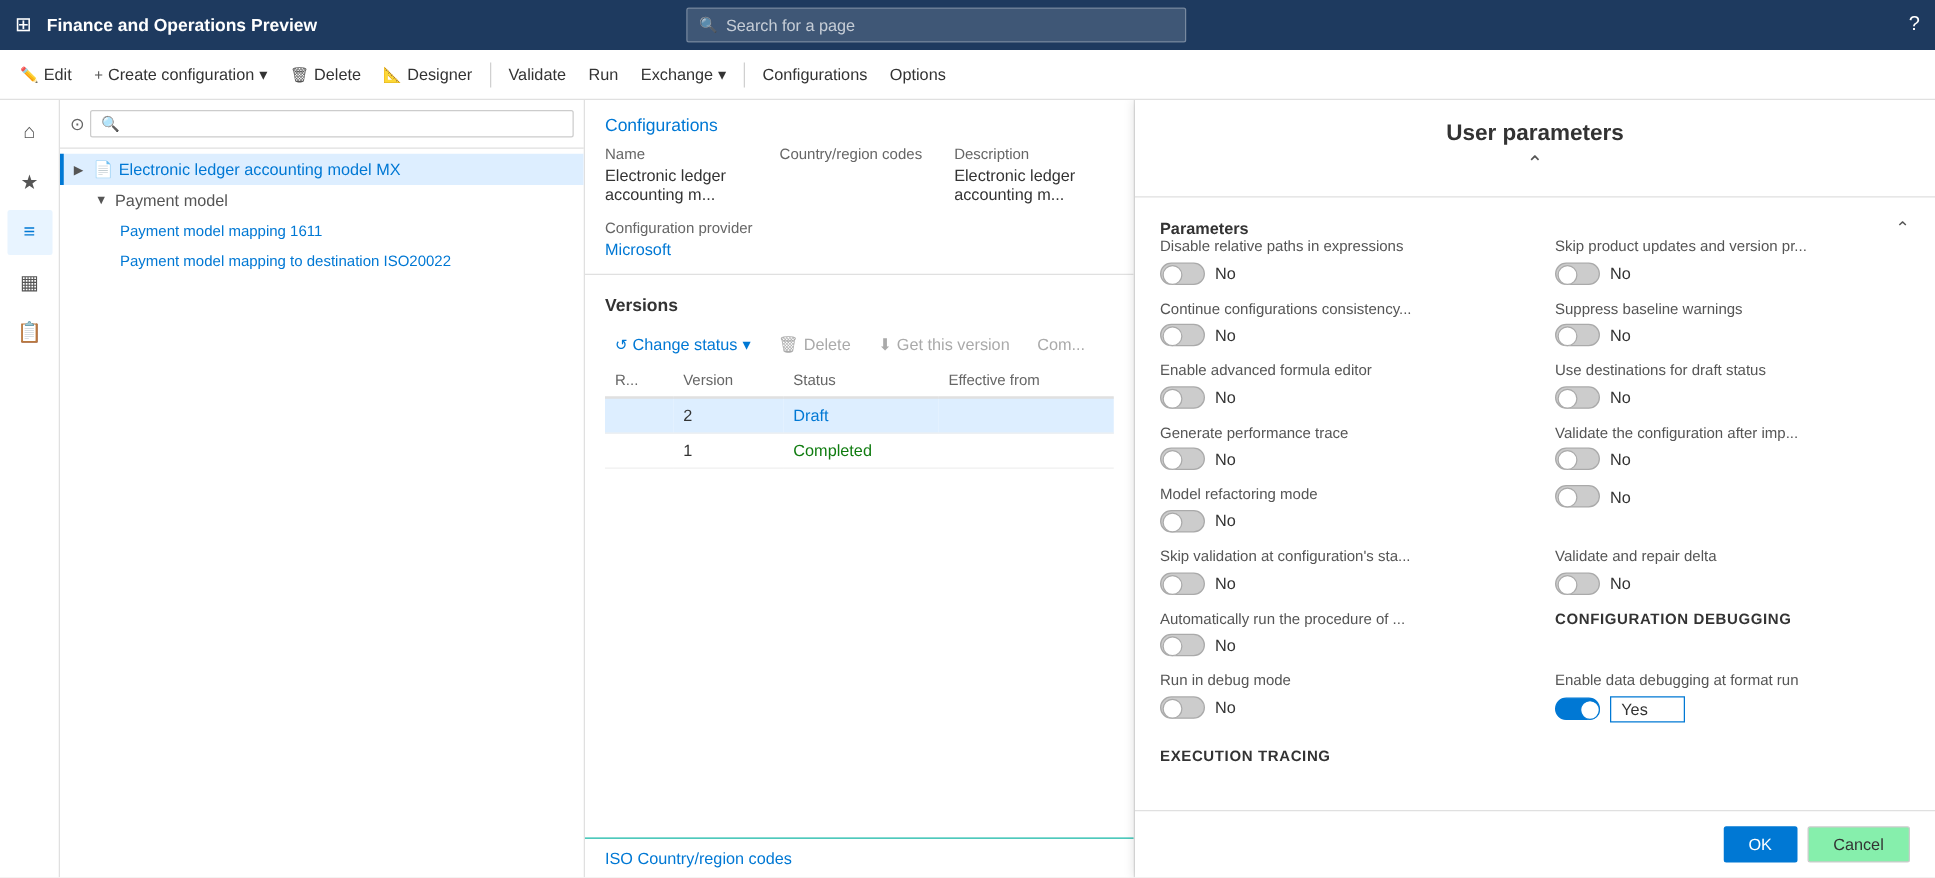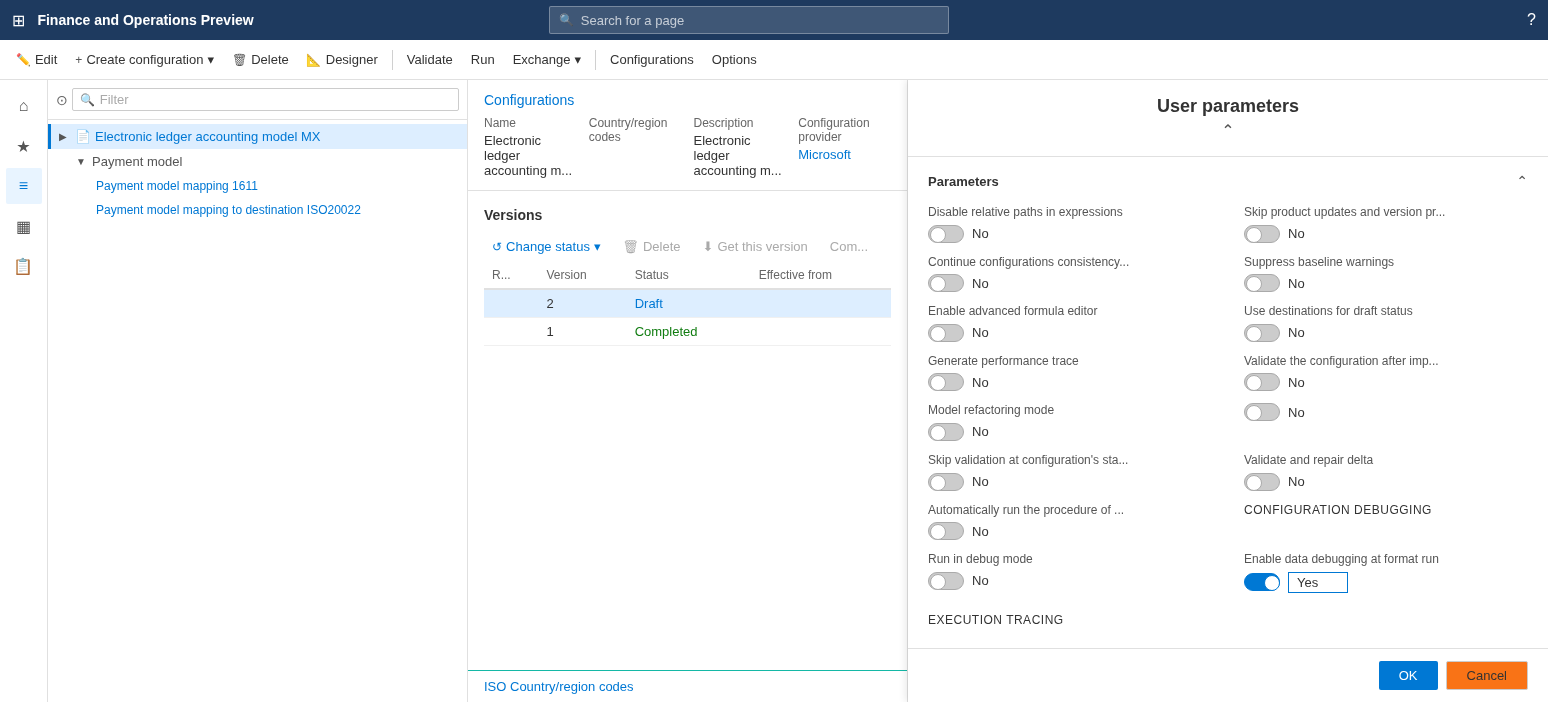--- a/index.html
+++ b/index.html
@@ -162,21 +162,21 @@
       border-right: 1px solid #e0e0e0;
     }
     .content-section-title {
       padding: 12px 16px 8px;
       font-size: 14px;
       color: #0078d4;
       font-weight: 500;
     }
     .form-grid {
       display: grid;
-      grid-template-columns: 1fr 1fr 1fr 1fr;
+      grid-template-columns: 1fr 1fr 1fr;
       gap: 12px;
       padding: 0 16px 12px;
     }
     .form-field label {
       display: block;
       color: #666;
       font-size: 12px;
       margin-bottom: 3px;
     }
     .form-field .field-value {
@@ -243,21 +243,20 @@
       border-bottom: 1px solid #e0e0e0;
       flex-direction: column;
     }
     .params-title { font-size: 18px; font-weight: 600; color: #333; }
     .params-collapse-btn { border: none; background: none; cursor: pointer; color: #555; font-size: 16px; padding: 4px; }
     .params-body { flex: 1; overflow-y: auto; padding: 16px 20px; }
     .params-section-title {
       font-size: 14px;
       font-weight: 600;
       color: #333;
-      margin-bottom: 16px;
       display: flex;
       align-items: center;
       justify-content: space-between;
     }
     .params-grid {
       display: grid;
       grid-template-columns: 1fr 1fr;
       gap: 12px 32px;
     }
     .param-row {
@@ -302,21 +301,21 @@
       background: #0078d4;
       border-color: #0078d4;
     }
     .toggle.on::after {
       left: 19px;
       border-color: #0078d4;
     }
     .toggle-label { font-size: 13px; color: #333; }
     .section-heading {
       font-size: 12px;
-      font-weight: 400;
+      font-weight: 700;
       color: #333;
       letter-spacing: 0.5px;
       margin-top: 8px;
       grid-column: 1 / -1;
     }
     .param-value-box {
       border: 1px solid #0078d4;
       padding: 2px 8px;
       font-size: 13px;
       color: #333;
@@ -333,21 +332,21 @@
     .btn-ok {
       background: #0078d4;
       color: white;
       border: none;
       padding: 6px 20px;
       font-size: 13px;
       cursor: pointer;
       border-radius: 2px;
     }
     .btn-cancel {
-      background: #f97316;
+      background: #86efac;
       color: #333;
       border: 1px solid #ccc;
       padding: 6px 20px;
       font-size: 13px;
       cursor: pointer;
       border-radius: 2px;
     }
 
     .scrollbar-thin::-webkit-scrollbar { width: 6px; }
     .scrollbar-thin::-webkit-scrollbar-track { background: #f0f0f0; }
@@ -412,21 +411,20 @@
     <div class="icon-nav-item active">≡</div>
     <div class="icon-nav-item">▦</div>
     <div class="icon-nav-item">📋</div>
   </div>
 
   <div class="tree-panel">
     <div class="tree-filter">
       <span class="tree-filter-icon">⊙</span>
       <div class="filter-input-wrap">
         <span style="color:#aaa;font-size:12px;">🔍</span>
-        <input type="text" placeholder="Filter" style="">
       </div>
     </div>
     <div class="tree-content scrollbar-thin">
 
       <div class="tree-item selected">
         <span class="tree-chevron">▶</span>
         <span class="tree-item-icon">📄</span>
         <span class="item-text">Electronic ledger accounting model MX</span>
       </div>
 

